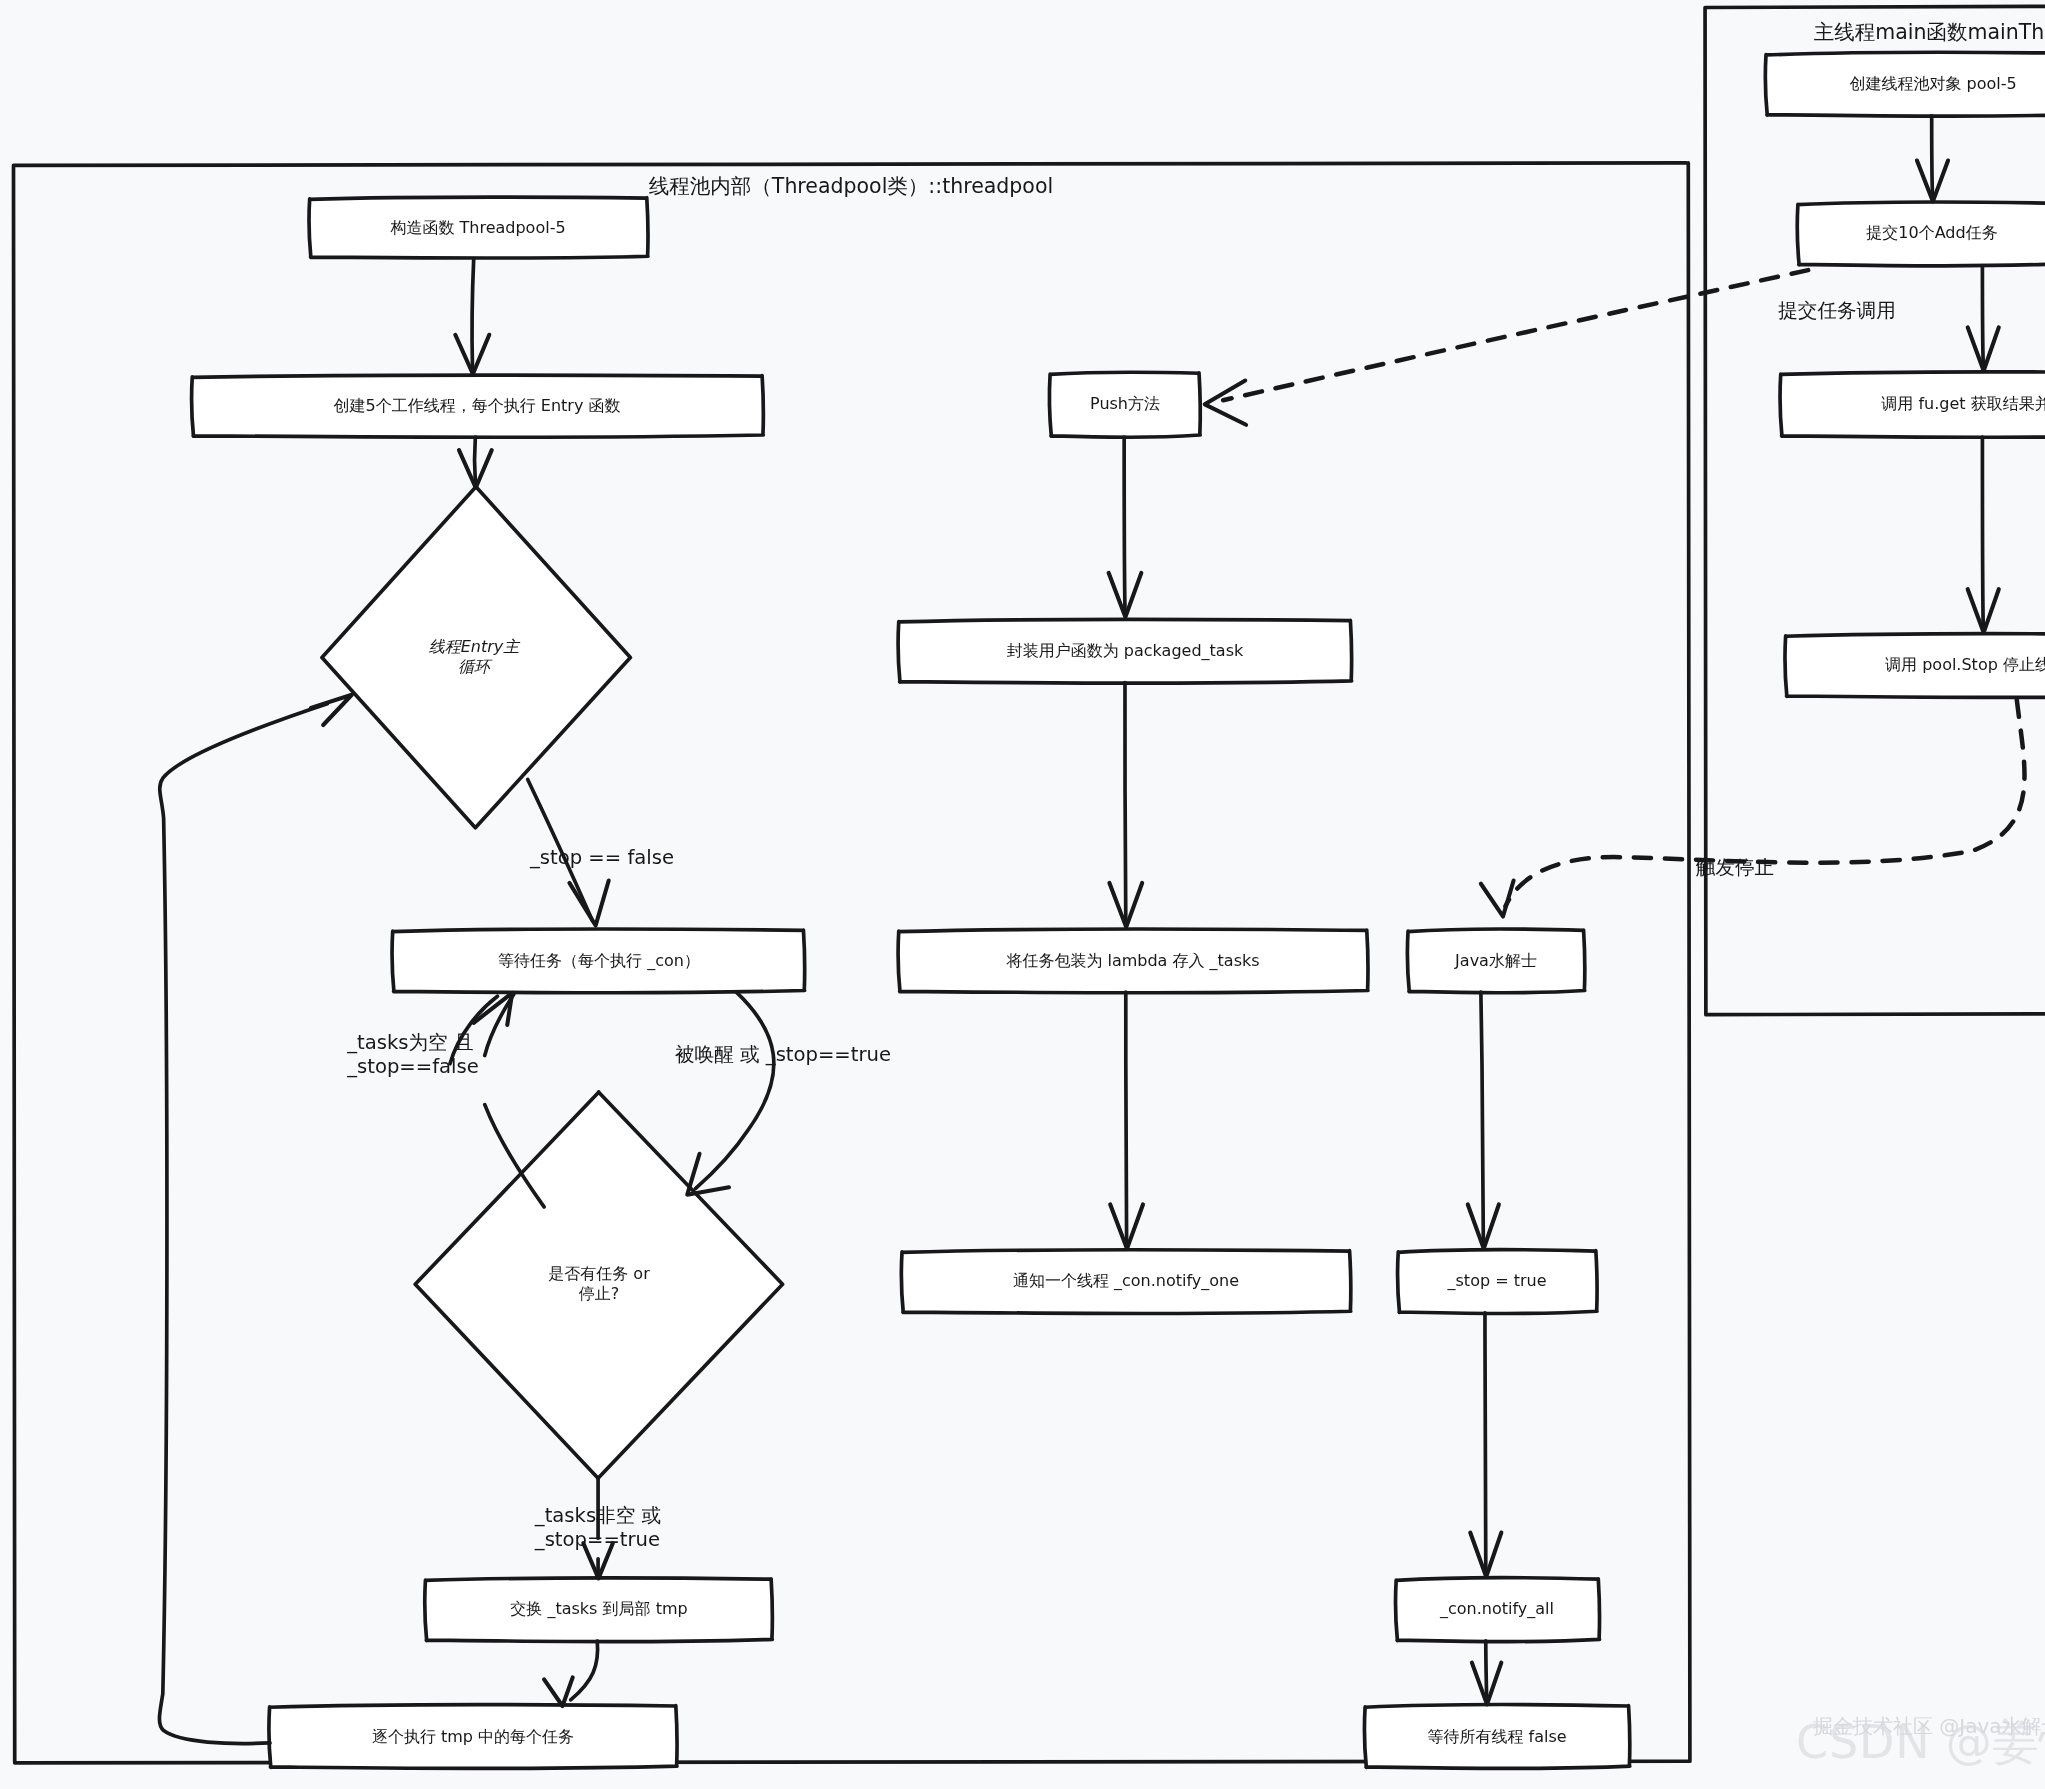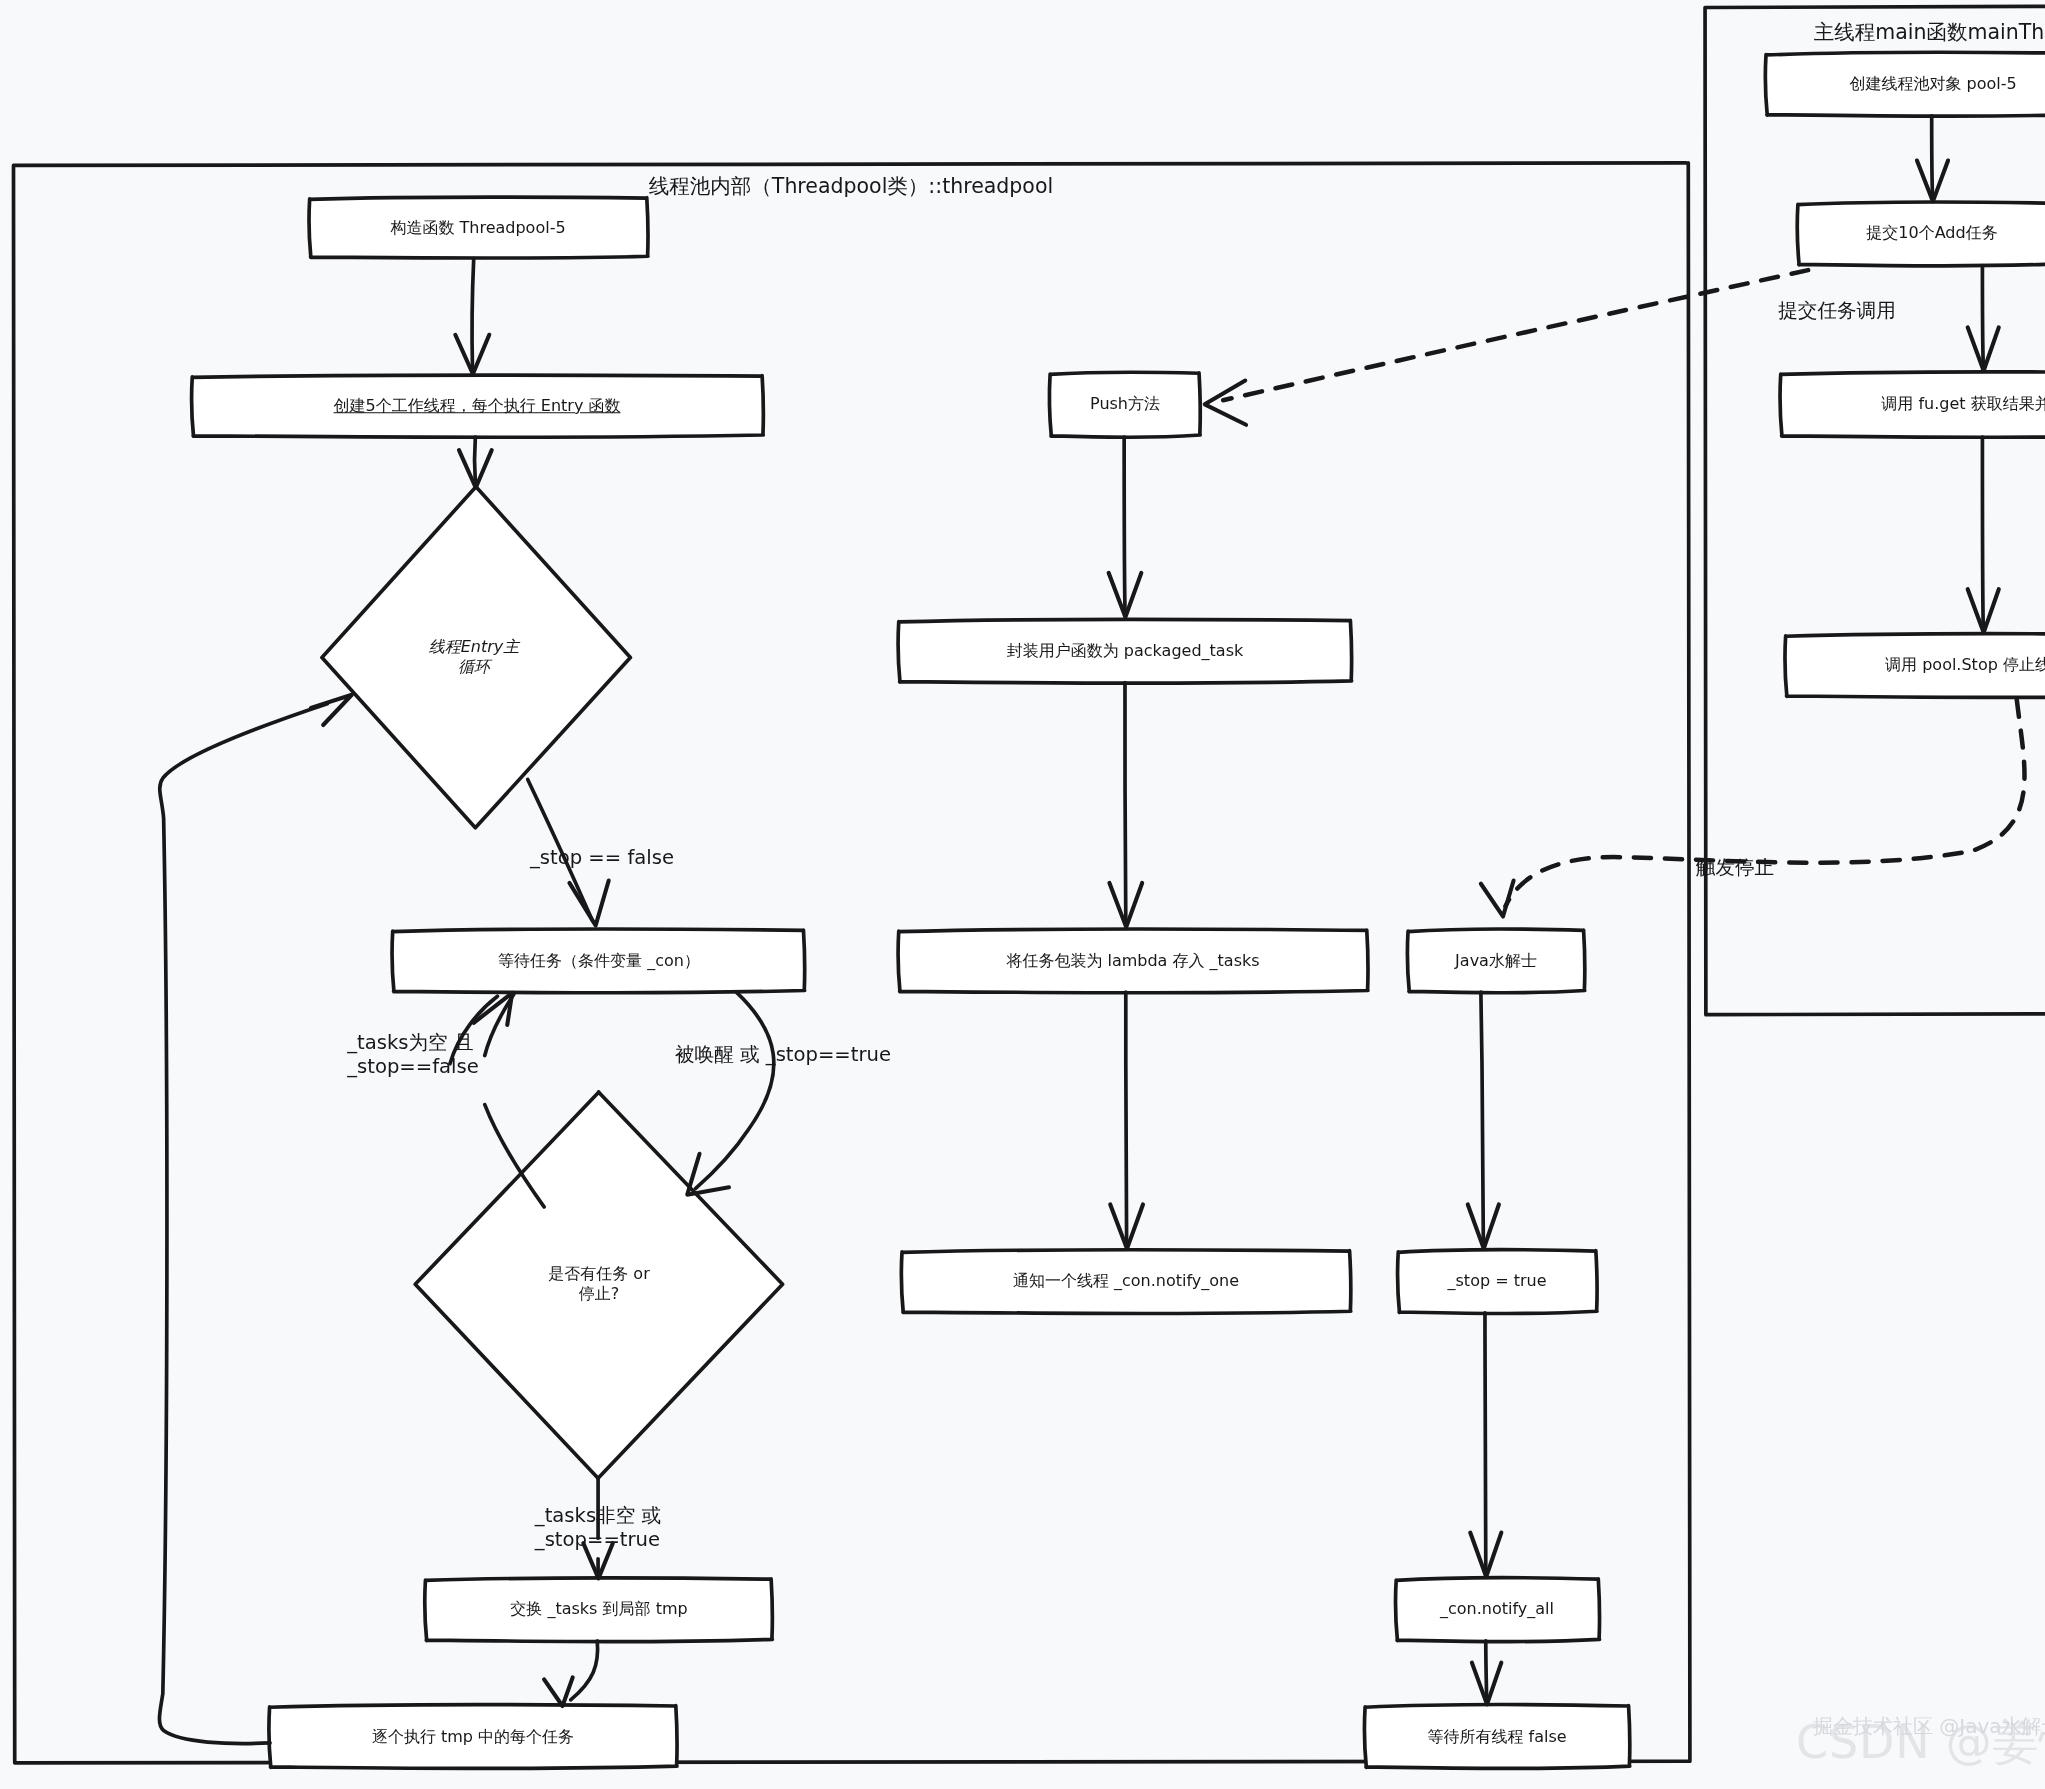--- a/index.html
+++ b/index.html
@@ -277,24 +277,24 @@
     <g>
       <path class="stroke edge-dash" d="M 4930 1710 C 4950 1880, 4990 2020, 4820 2080 C 4550 2130, 4200 2100, 3960 2095 C 3820 2092, 3720 2130, 3680 2215"></path>
       <path class="stroke arrowhead" d="M 3620 2160 L 3674 2240 L 3700 2152"></path>
     </g>
   </svg>
 
   <div class="lbl panel-title" style="left:851px; top:186px;">线程池内部（Threadpool类）::threadpool</div>
   <div class="lbl panel-title" style="left:1952px; top:32px;">主线程main函数mainThread</div>
 
   <div class="lbl node-text" style="left:478px; top:228px;">构造函数 Threadpool-5</div>
-  <div class="lbl node-text" style="left:477px; top:406px;text-decoration:underline;">创建5个工作线程，每个执行 Entry 函数</div>
+  <div class="lbl node-text" style="left:477px; top:406px;">创建5个工作线程，每个执行 Entry 函数</div>
   <div class="lbl node-text" style="left:474px; top:657px;font-style:italic;">线程Entry主
 循环</div>
-  <div class="lbl node-text" style="left:599px; top:961px;">等待任务（条件变量 _con）</div>
+  <div class="lbl node-text" style="left:599px; top:961px;">等待任务（每个执行 _con）</div>
   <div class="lbl node-text" style="left:599px; top:1284px;">是否有任务 or
 停止?</div>
   <div class="lbl node-text" style="left:599px; top:1609px;">交换 _tasks 到局部 tmp</div>
   <div class="lbl node-text" style="left:473px; top:1737px;">逐个执行 tmp 中的每个任务</div>
   <div class="lbl node-text" style="left:1125px; top:404px;">Push方法</div>
   <div class="lbl node-text" style="left:1125px; top:651px;">封装用户函数为 packaged_task</div>
   <div class="lbl node-text" style="left:1133px; top:961px;">将任务包装为 lambda 存入 _tasks</div>
   <div class="lbl node-text" style="left:1126px; top:1281px;">通知一个线程 _con.notify_one</div>
   <div class="lbl node-text" style="left:1496px; top:961px;">Java水解士</div>
   <div class="lbl node-text" style="left:1497px; top:1281px;">_stop = true</div>

